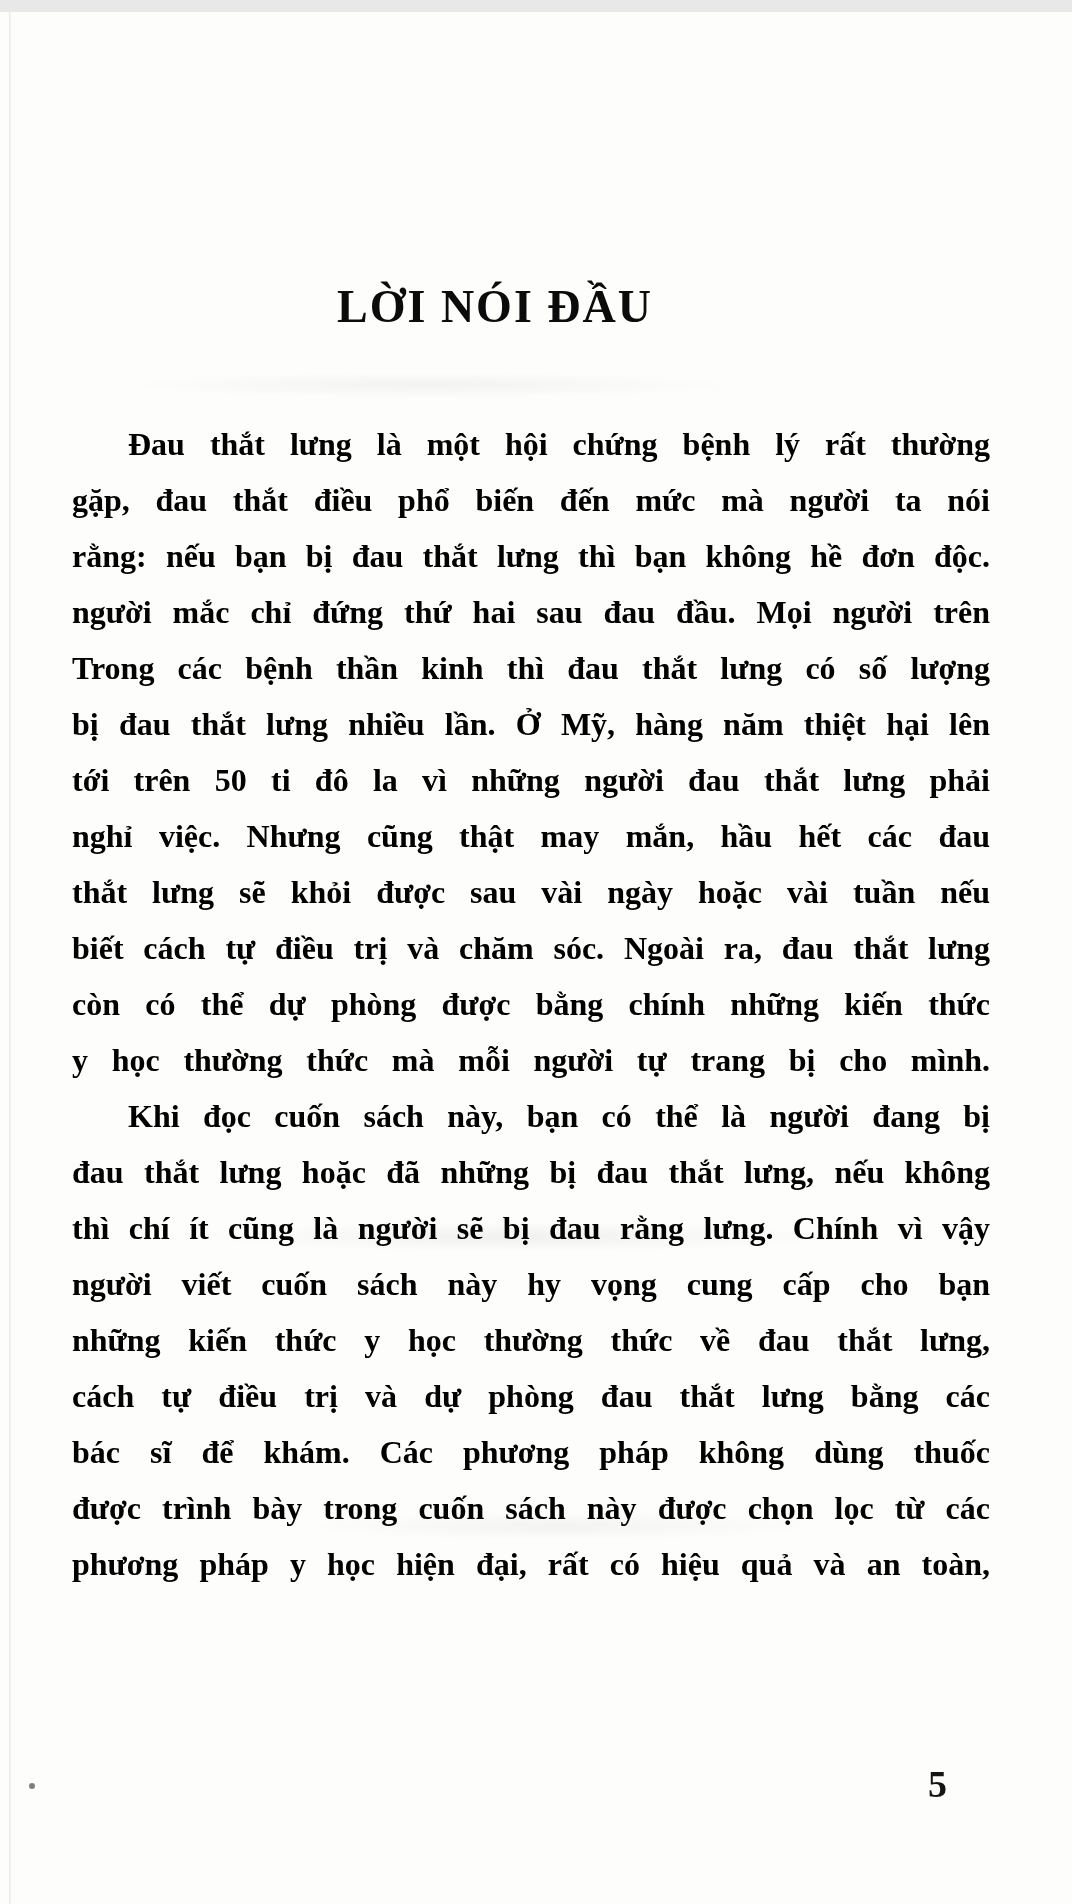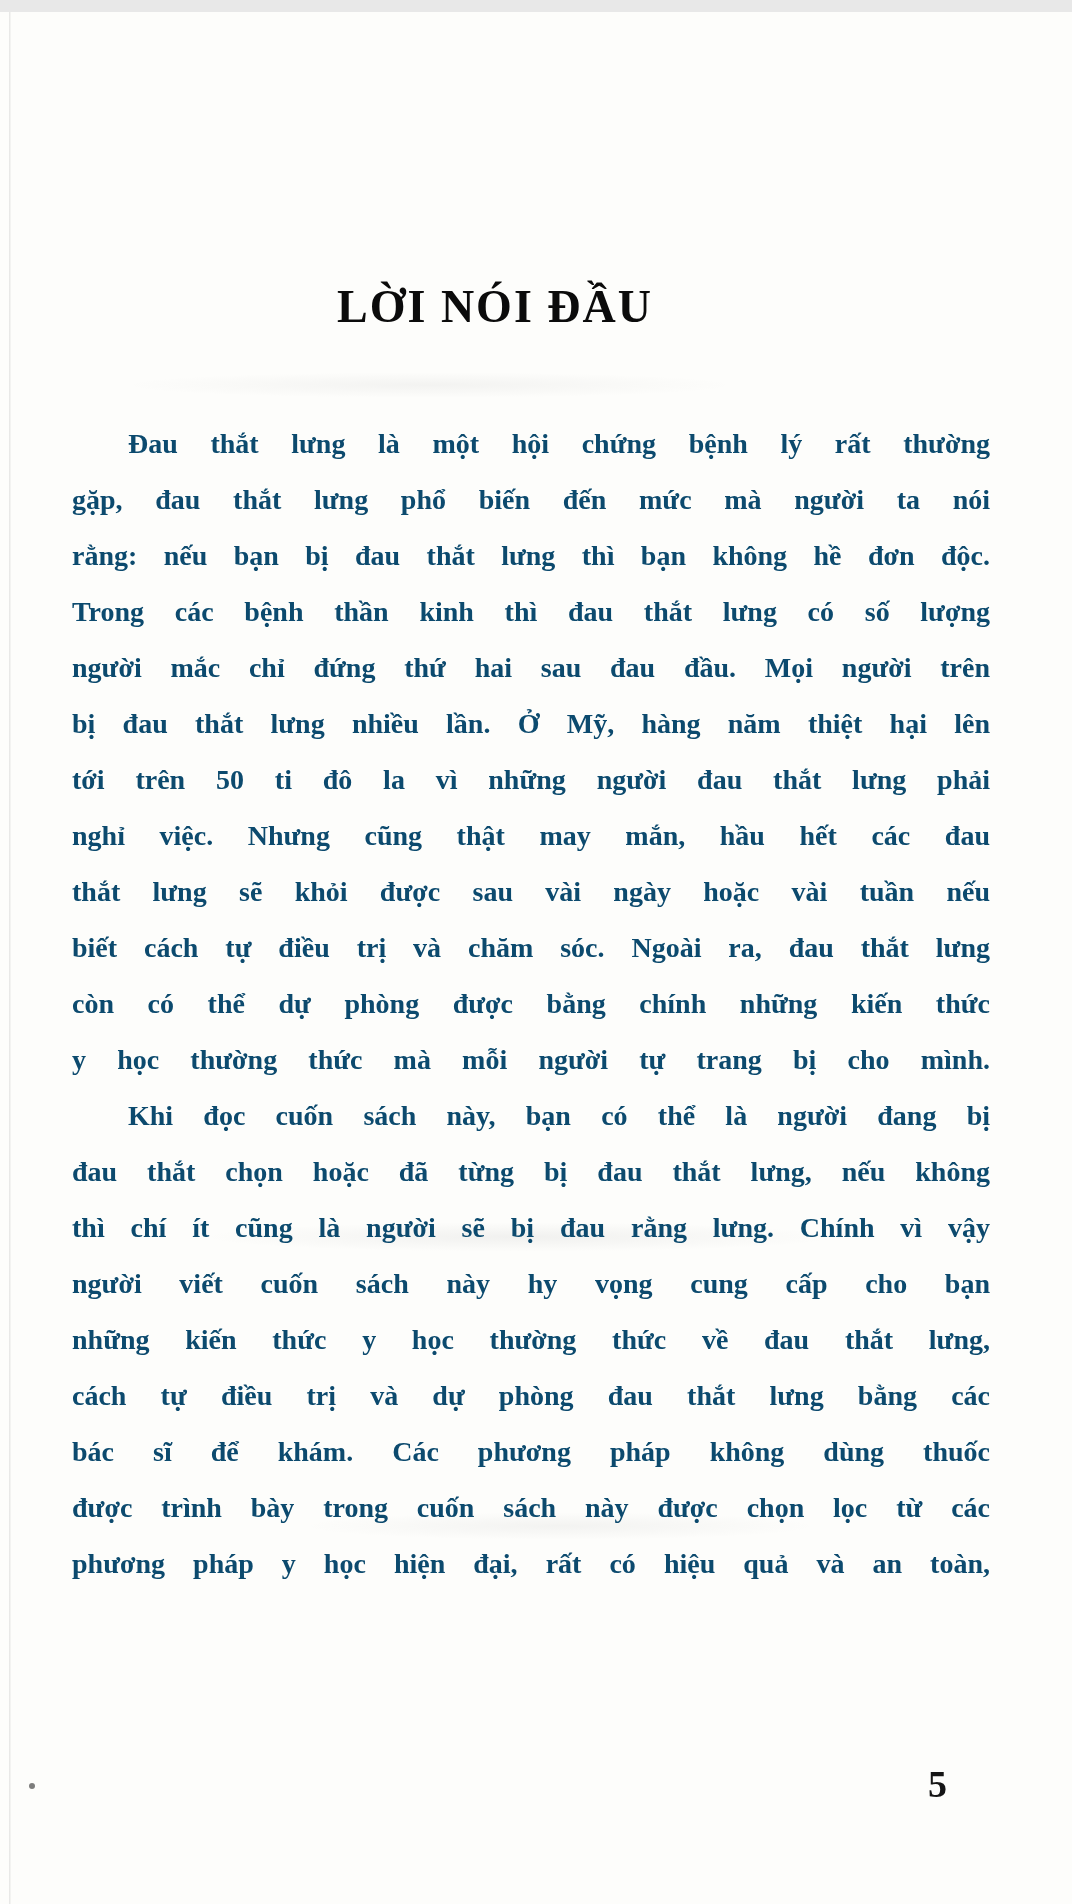--- a/index.html
+++ b/index.html
@@ -35,23 +35,23 @@
     font-size: 46px;
     font-weight: 700;
     letter-spacing: 2px;
     color: #0b0b0b;
   }
   .textblock {
     position: absolute;
     top: 404px;
     left: 72px;
     width: 918px;
-    font-size: 28px;
+    font-size: 32px;
     font-weight: 700;
-    color: #0c4a6e;
+    color: #000000;
   }
   .para {
     margin: 0;
     padding: 0;
   }
   .line {
     height: 56px;
     line-height: 56px;
     text-align: justify;
     text-align-last: justify;
@@ -103,36 +103,36 @@
   <div class="artifact smudge-2"></div>
   <div class="artifact smudge-3"></div>
   <div class="artifact speck"></div>
 
   <div class="title">LỜI NÓI ĐẦU</div>
 
   <div class="textblock">
 
     <div class="para">
       <div class="line indent">Đau thắt lưng là một hội chứng bệnh lý rất thường</div>
-      <div class="line">gặp, đau thắt lưng phổ biến đến mức mà người ta nói</div>
+      <div class="line">gặp, đau thắt điều phổ biến đến mức mà người ta nói</div>
       <div class="line">rằng: nếu bạn bị đau thắt lưng thì bạn không hề đơn độc.</div>
+      <div class="line">người mắc chỉ đứng thứ hai sau đau đầu. Mọi người trên</div>
       <div class="line">Trong các bệnh thần kinh thì đau thắt lưng có số lượng</div>
-      <div class="line">người mắc chỉ đứng thứ hai sau đau đầu. Mọi người trên</div>
       <div class="line">bị đau thắt lưng nhiều lần. Ở Mỹ, hàng năm thiệt hại lên</div>
       <div class="line">tới trên 50 ti đô la vì những người đau thắt lưng phải</div>
       <div class="line">nghỉ việc. Nhưng cũng thật may mắn, hầu hết các đau</div>
       <div class="line">thắt lưng sẽ khỏi được sau vài ngày hoặc vài tuần nếu</div>
       <div class="line">biết cách tự điều trị và chăm sóc. Ngoài ra, đau thắt lưng</div>
       <div class="line">còn có thể dự phòng được bằng chính những kiến thức</div>
       <div class="line">y học thường thức mà mỗi người tự trang bị cho mình.</div>
     </div>
 
     <div class="para">
       <div class="line indent">Khi đọc cuốn sách này, bạn có thể là người đang bị</div>
-      <div class="line">đau thắt chọn hoặc đã từng bị đau thắt lưng, nếu không</div>
+      <div class="line">đau thắt lưng hoặc đã những bị đau thắt lưng, nếu không</div>
       <div class="line">thì chí ít cũng là người sẽ bị đau rằng lưng. Chính vì vậy</div>
       <div class="line">người viết cuốn sách này hy vọng cung cấp cho bạn</div>
       <div class="line">những kiến thức y học thường thức về đau thắt lưng,</div>
       <div class="line">cách tự điều trị và dự phòng đau thắt lưng bằng các</div>
       <div class="line">bác sĩ để khám. Các phương pháp không dùng thuốc</div>
       <div class="line">được trình bày trong cuốn sách này được chọn lọc từ các</div>
       <div class="line">phương pháp y học hiện đại, rất có hiệu quả và an toàn,</div>
     </div>
 
   </div>

